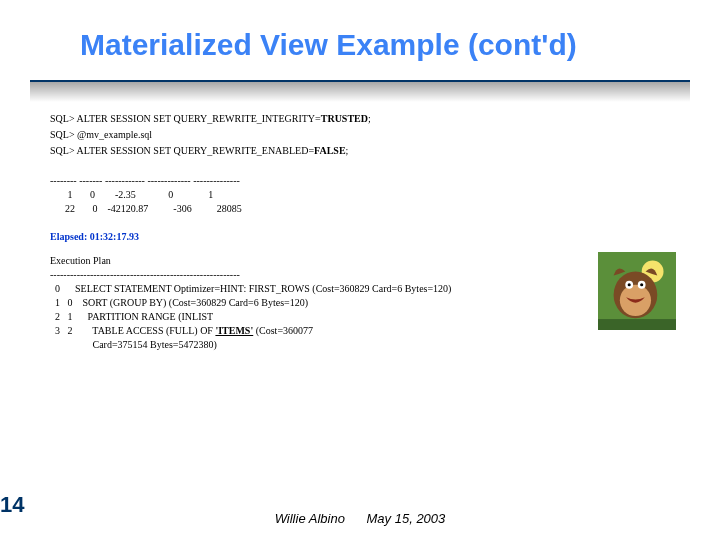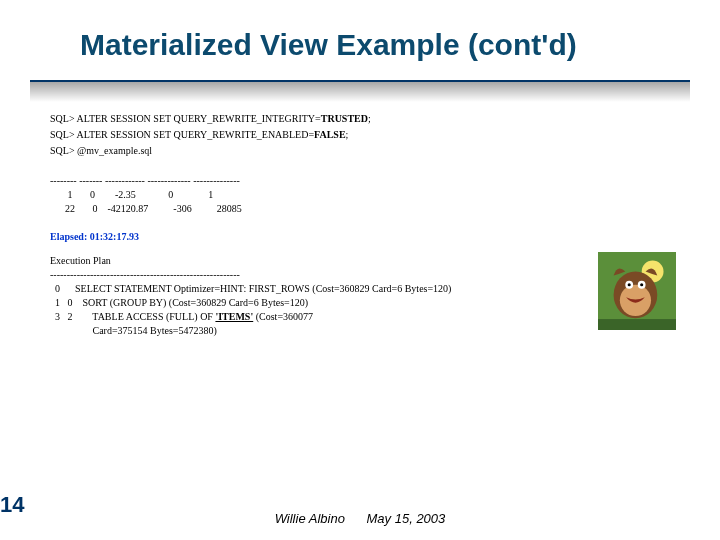--- a/index.html
+++ b/index.html
@@ -8,21 +8,21 @@
     width: 720px;
     height: 540px;
     background: #ffffff;
     font-family: Arial, sans-serif;
     position: relative;
     overflow: hidden;
   }
   .title {
     font-size: 30px;
     font-weight: bold;
-    color: #0c4a6e;
+    color: #3b82f6;
     padding: 28px 15px 12px 80px;
   }
   .underline {
     height: 2px;
     background: #003366;
     margin: 6px 30px 0 30px;
   }
   .shadow {
     height: 20px;
     background: linear-gradient(to bottom, rgba(0,0,0,0.35), rgba(0,0,0,0));
@@ -79,39 +79,40 @@
 <body>
 
 <div class="title">Materialized View Example (cont'd)</div>
 <div class="underline"></div>
 <div class="shadow"></div>
 
 <div class="content">
   <div class="sql-line">
     <span>SQL&gt; ALTER SESSION SET QUERY_REWRITE_INTEGRITY=</span><span class="bold">TRUSTED</span><span>;</span>
   </div>
+  <div class="sql-line">SQL&gt; @mv_example.sql</div>
   <div class="sql-line">
     <span>SQL&gt; ALTER SESSION SET QUERY_REWRITE_ENABLED=</span><span class="bold">FALSE</span><span>;</span>
   </div>
-  <div class="sql-line">SQL&gt; @mv_example.sql</div>
 
   <div class="gap"></div>
 
   <div class="row table-sep">-------- ------- ------------ ------------- --------------</div>
   <div class="row">       1       0        -2.35             0              1</div>
   <div class="row">      22       0    -42120.87          -306          28085</div>
 
   <div class="elapsed">
     <span>Elapsed: </span><span>01:32:17.93</span>
   </div>
 
   <div class="plan-header">Execution Plan</div>
   <div class="plan-sep row">---------------------------------------------------------</div>
   <div class="plan-line">  0      SELECT STATEMENT Optimizer=HINT: FIRST_ROWS (Cost=360829 Card=6 Bytes=120)</div>
   <div class="plan-line">  1   0    SORT (GROUP BY) (Cost=360829 Card=6 Bytes=120)</div>
+  <div class="plan-line">  2   1      PARTITION RANGE (INLIST</div>
   <div class="plan-line"><span>  3   2        TABLE ACCESS (FULL) OF </span><span class="bold underline-text">'ITEMS'</span><span> (Cost=360077</span></div>
   <div class="plan-line">                 Card=375154 Bytes=5472380)</div>
 </div>
 
 <div class="taz">
   <svg viewBox="0 0 100 100">
     <rect x="0" y="0" width="100" height="100" fill="#5b8f3a"></rect>
     <circle cx="70" cy="25" r="14" fill="#f5e36b"></circle>
     <ellipse cx="48" cy="55" rx="28" ry="30" fill="#7a4a25"></ellipse>
     <ellipse cx="48" cy="62" rx="20" ry="20" fill="#d9a066"></ellipse>

